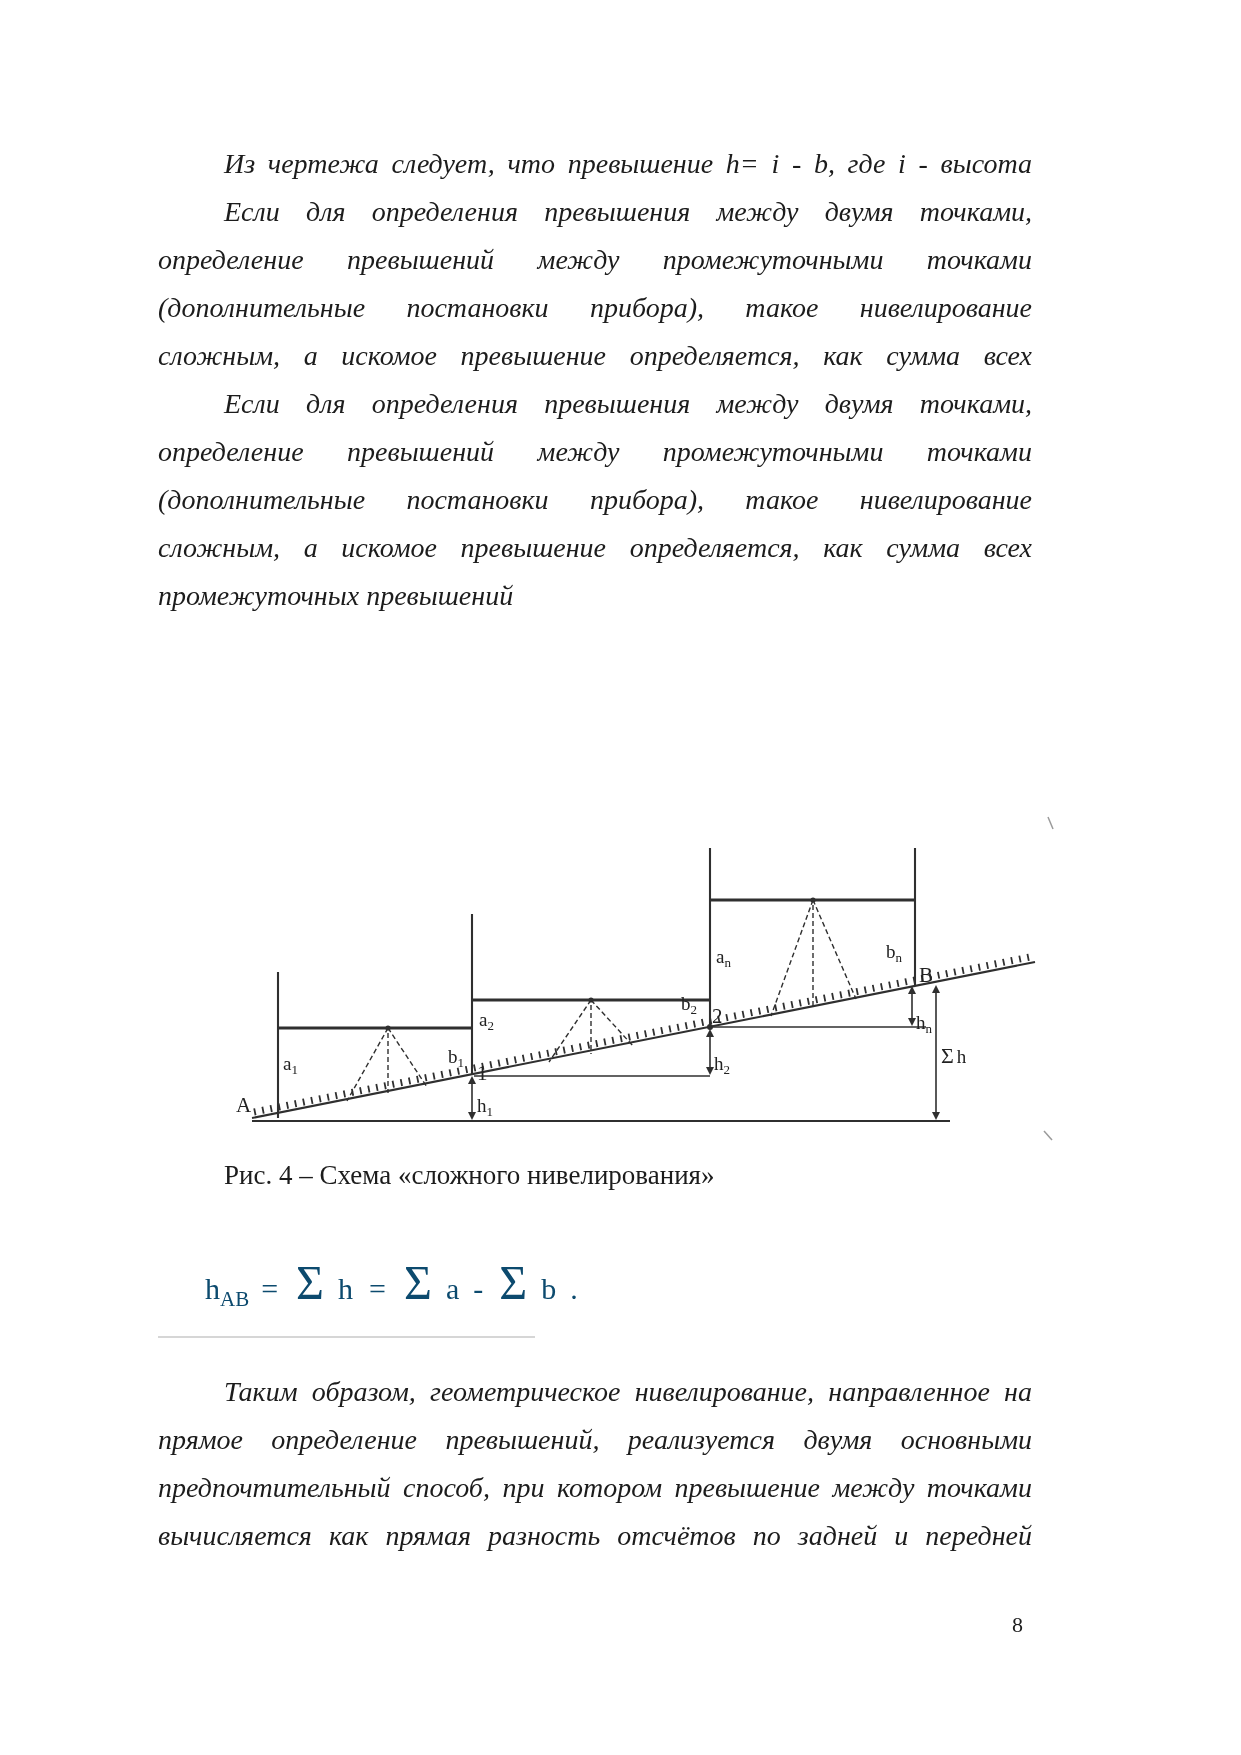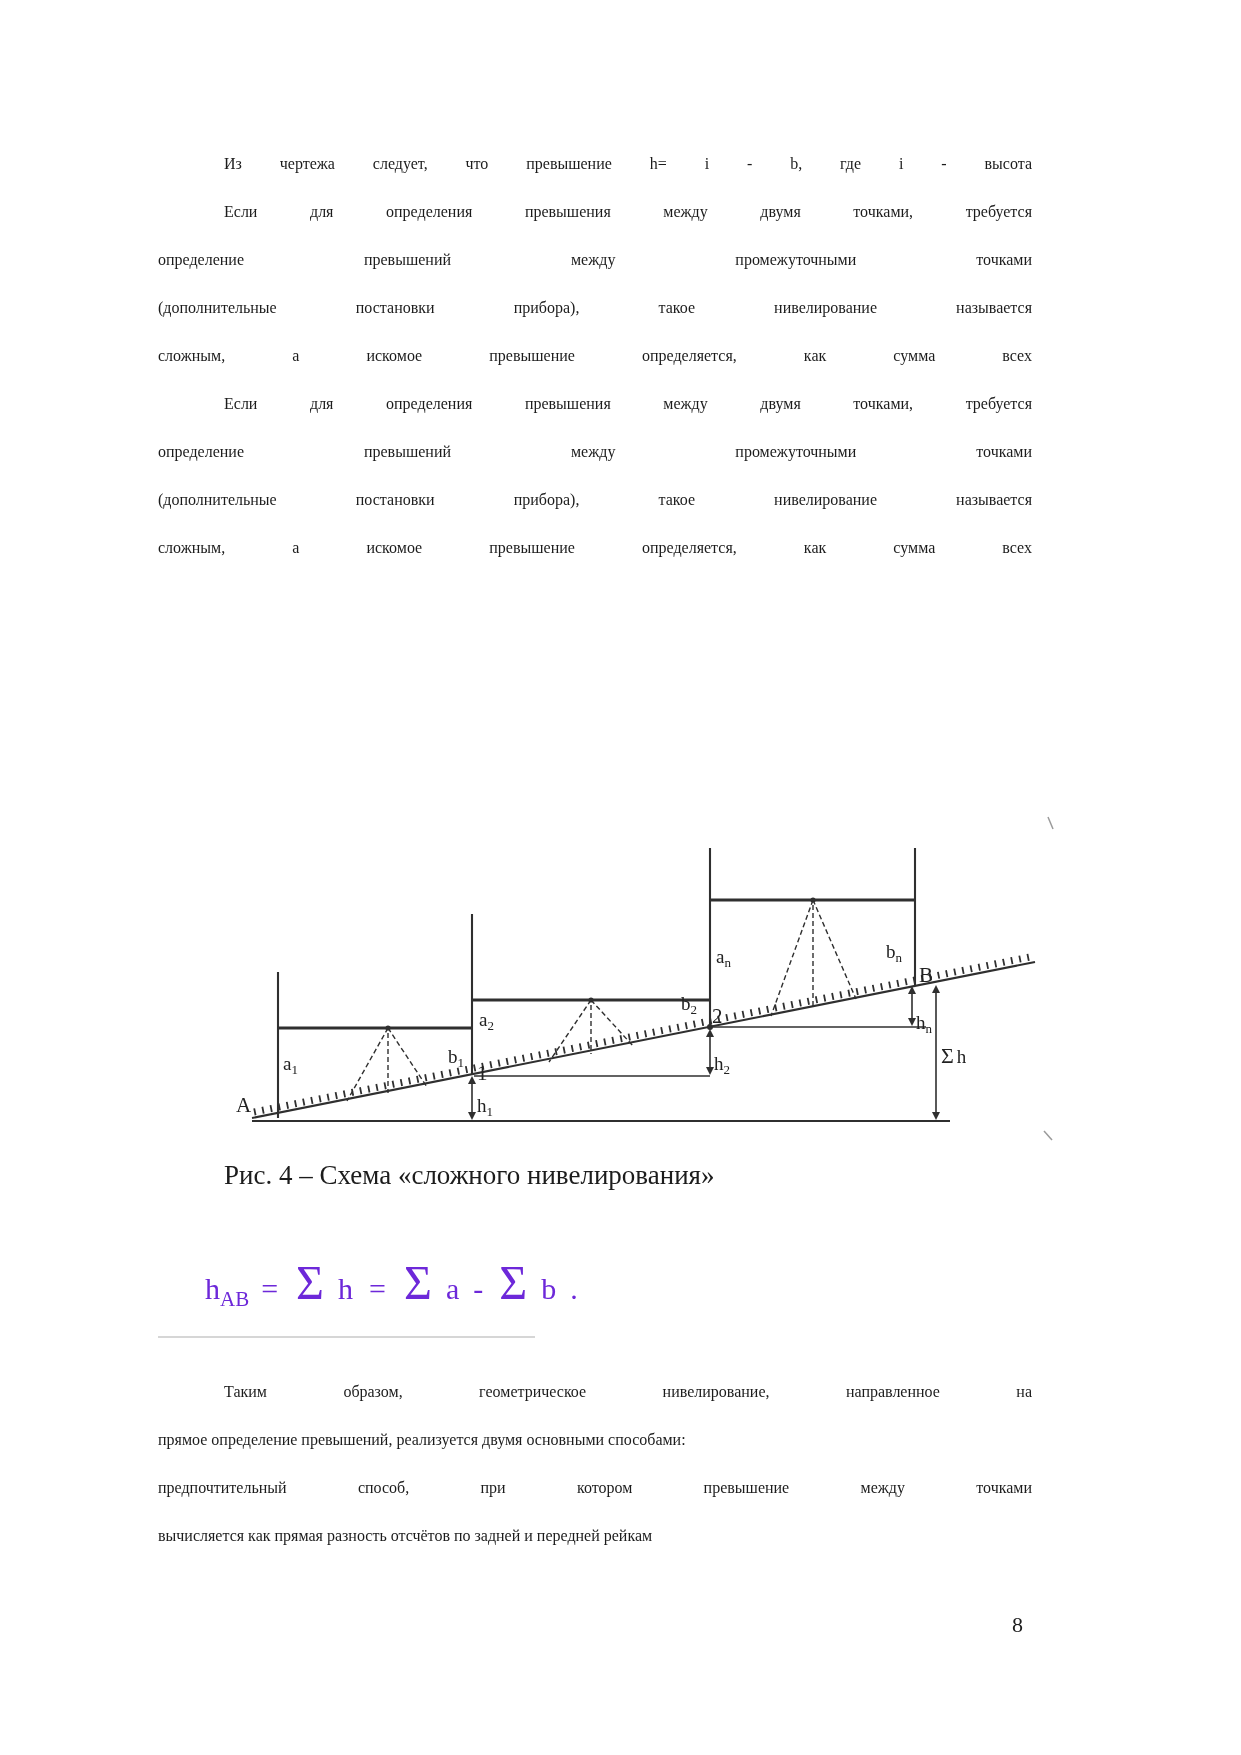--- a/index.html
+++ b/index.html
@@ -2,21 +2,21 @@
 <html><head>
 <meta charset="utf-8">
 <style>
   html,body{margin:0;padding:0;}
   body{
     width:1241px;height:1755px;position:relative;background:#ffffff;
     font-family:"Liberation Serif", serif;color:#1c1c1c;overflow:hidden;
   }
   .textblock{
     position:absolute;left:158px;width:874px;
-    font-size:16px;line-height:48px;
+    font-size:28px;line-height:48px;font-style:italic;
   }
   .para{margin:0;padding:0;}
   .line{height:48px;text-align:justify;text-align-last:justify;overflow:hidden;}
   .line.last{text-align-last:left;}
   .line.first{text-indent:66px;}
   .diagram{position:absolute;left:0;top:0;width:1241px;height:1755px;pointer-events:none;}
   .diagram line,.diagram polyline{stroke:#2f2f2f;fill:none;}
   .diagram .thick{stroke-width:3px;}
   .diagram .med{stroke-width:2.1px;}
   .diagram .thin{stroke-width:1.6px;}
@@ -25,21 +25,21 @@
   .diagram .artifact{stroke:#9a9a9a;stroke-width:1.5px;}
   .diagram polygon.head{fill:#2f2f2f;stroke:none;}
   .diagram circle{fill:#2f2f2f;stroke:none;}
   .diagram text{font-family:"Liberation Serif",serif;font-size:19px;fill:#222;}
   .diagram text.big{font-size:21px;}
   .diagram tspan.sub{font-size:13px;}
   .diagram tspan.sig{font-size:22px;}
   .caption{position:absolute;left:224px;top:1158px;font-size:27px;line-height:34px;}
   .formula{
     position:absolute;left:205px;top:1255px;display:flex;align-items:baseline;
-    font-size:30px;color:#6d28d9;
+    font-size:30px;color:#0c4a6e;
   }
   .formula .sig{font-size:48px;margin:0 10px 0 6px;}
   .formula .eq{margin:0 12px;}
   .formula .sub{font-size:21px;position:relative;top:7px;}
   .formula .var{margin:0 4px;}
   .formula .minus{margin:0 10px;}
   .formula .dot{margin-left:10px;}
   .rule{position:absolute;left:158px;top:1336px;width:377px;height:2px;background:#d6d6d6;}
   .pagenum{position:absolute;left:1012px;top:1612px;font-size:22px;}
 </style>
@@ -54,20 +54,21 @@
       <div class="line first">Если для определения превышения между двумя точками, требуется</div>
       <div class="line">определение превышений между промежуточными точками</div>
       <div class="line">(дополнительные постановки прибора), такое нивелирование называется</div>
       <div class="line">сложным, а искомое превышение определяется, как сумма всех</div>
     </div>
     <div class="para">
       <div class="line first">Если для определения превышения между двумя точками, требуется</div>
       <div class="line">определение превышений между промежуточными точками</div>
       <div class="line">(дополнительные постановки прибора), такое нивелирование называется</div>
       <div class="line">сложным, а искомое превышение определяется, как сумма всех</div>
+      <div class="line last">промежуточных превышений</div>
     </div>
   </div>
 
 <svg class="diagram" viewBox="0 0 1241 1755">
 
   <line class="hatch" x1="254" y1="1112" x2="1035" y2="956"></line>
   <line class="med" x1="252" y1="1118" x2="1035" y2="962"></line>
 
   <line class="med" x1="252" y1="1121" x2="950" y2="1121"></line>
 

